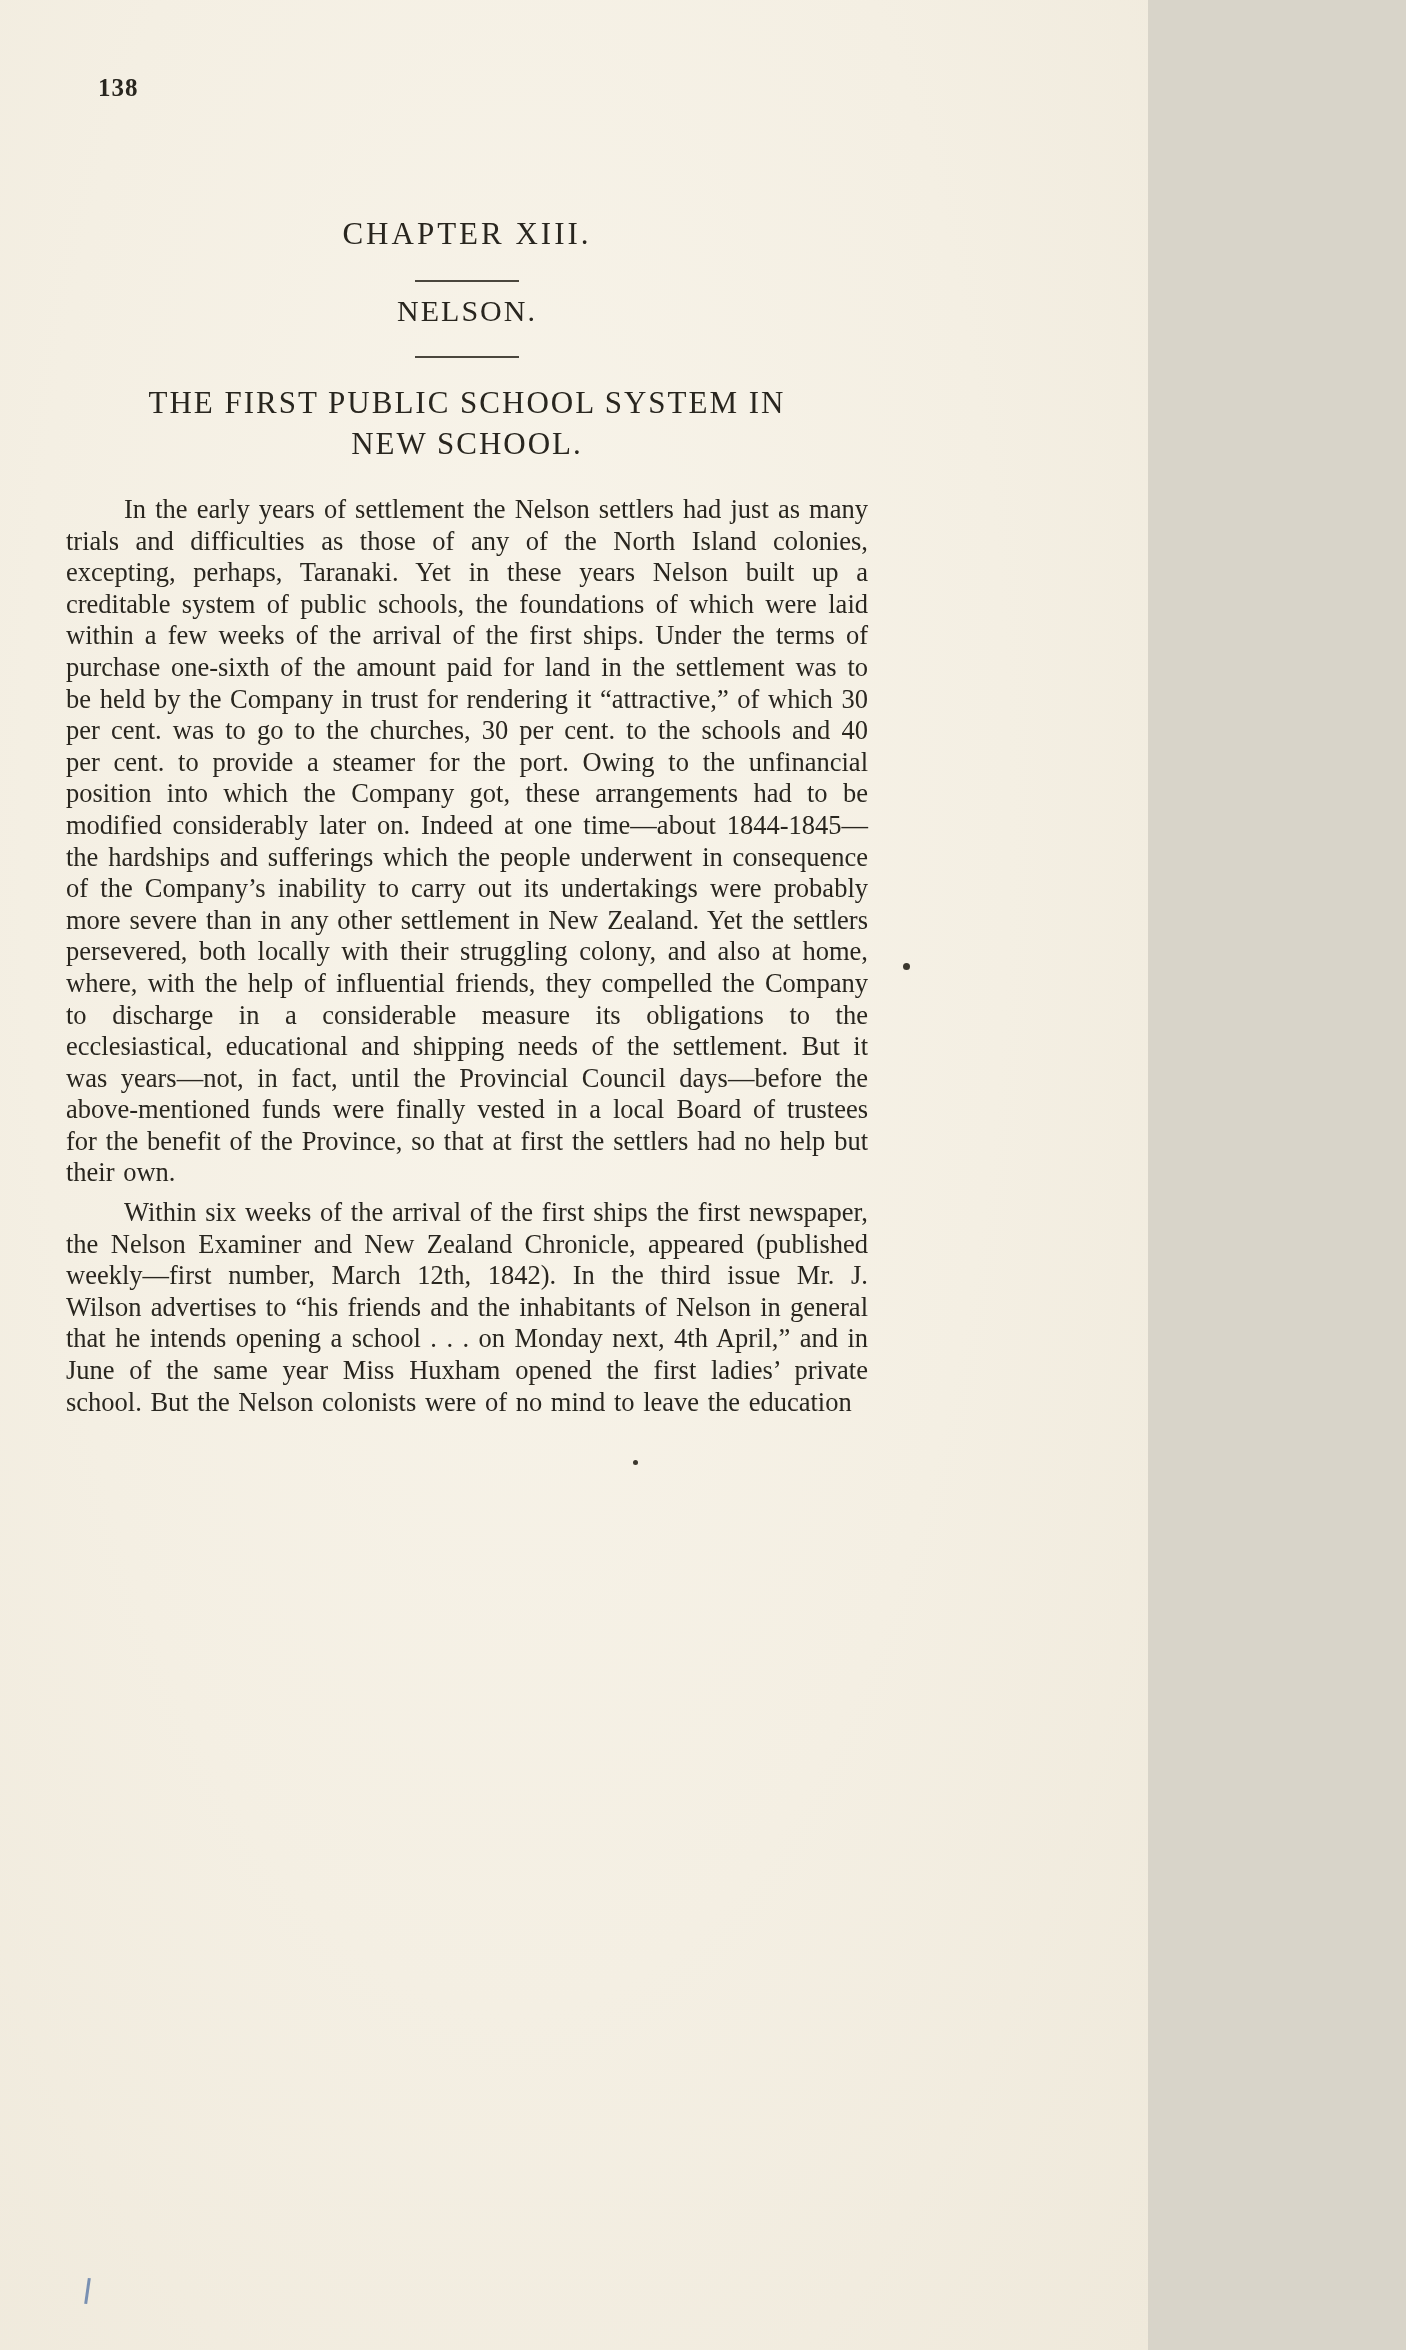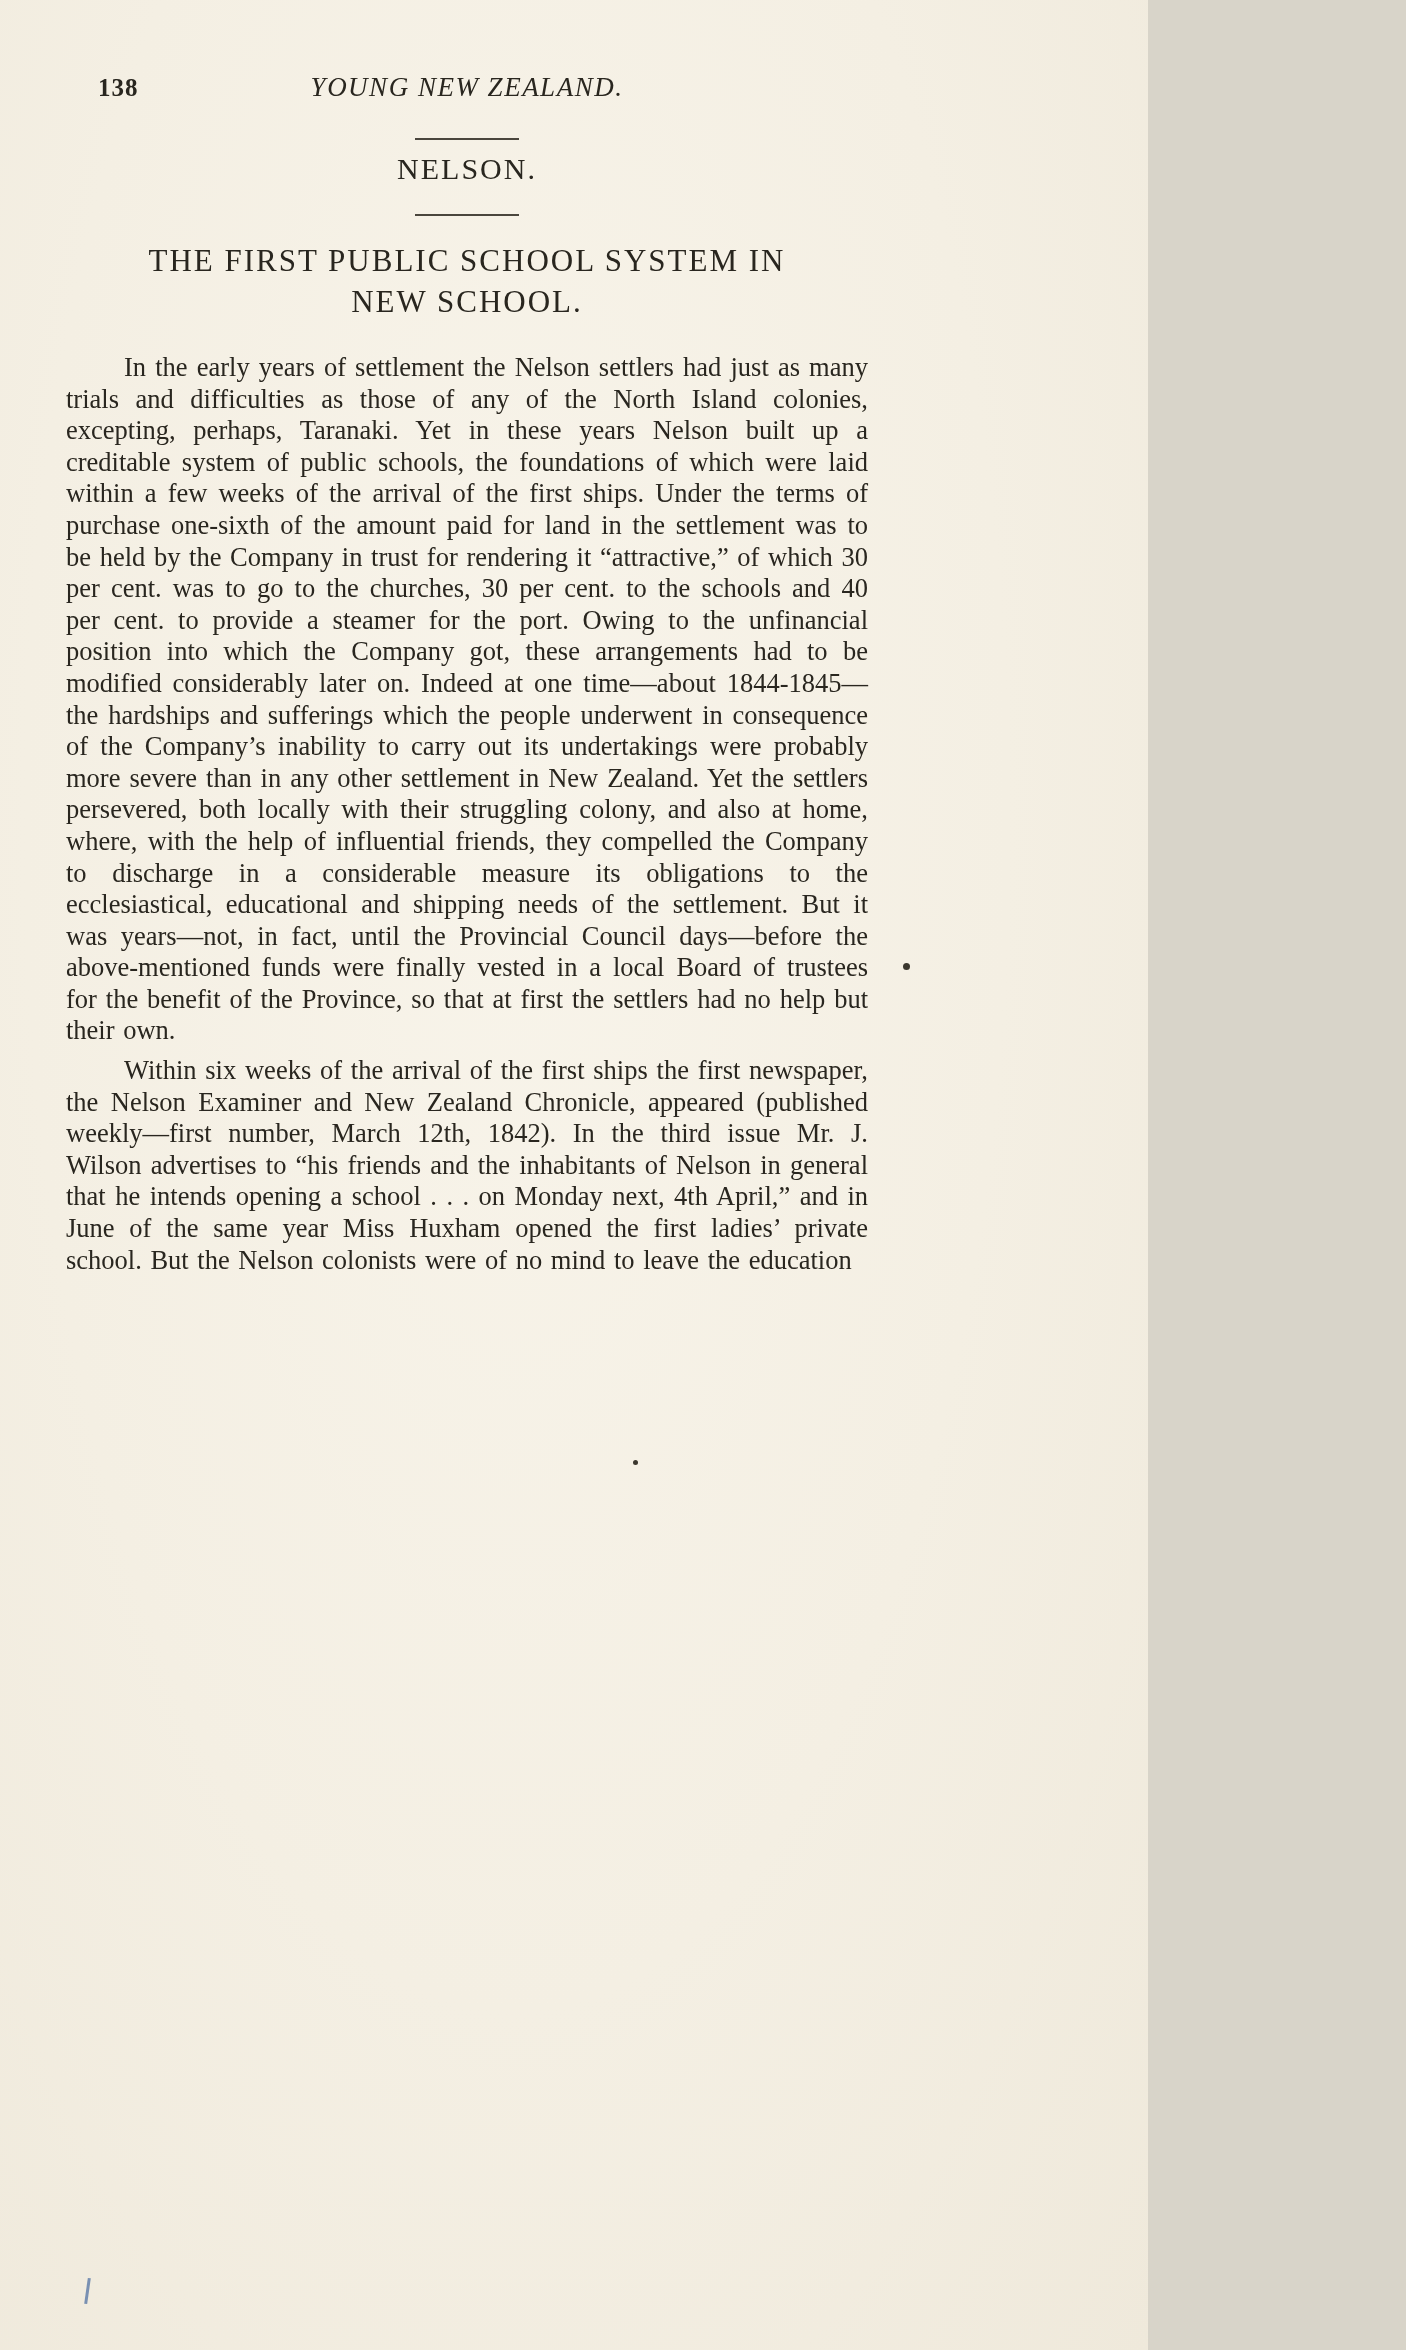--- a/index.html
+++ b/index.html
@@ -106,23 +106,23 @@
   }
 </style>
 </head>
 <body>
 
 <div class="book-page">
   <div class="content">
 
     <header class="running-head">
       <span class="page-number">138</span>
-      <span class="running-title">YOUNG NEW ZEALAND.</span>
     </header>
 
+    <div class="chapter-heading">CHAPTER XIII.</div>
 
     <div class="rule"></div>
 
     <div class="section-heading">NELSON.</div>
 
     <div class="rule"></div>
 
     <h1 class="page-title">
       <span>THE FIRST PUBLIC SCHOOL SYSTEM IN</span><br>
       <span>NEW SCHOOL.</span>

